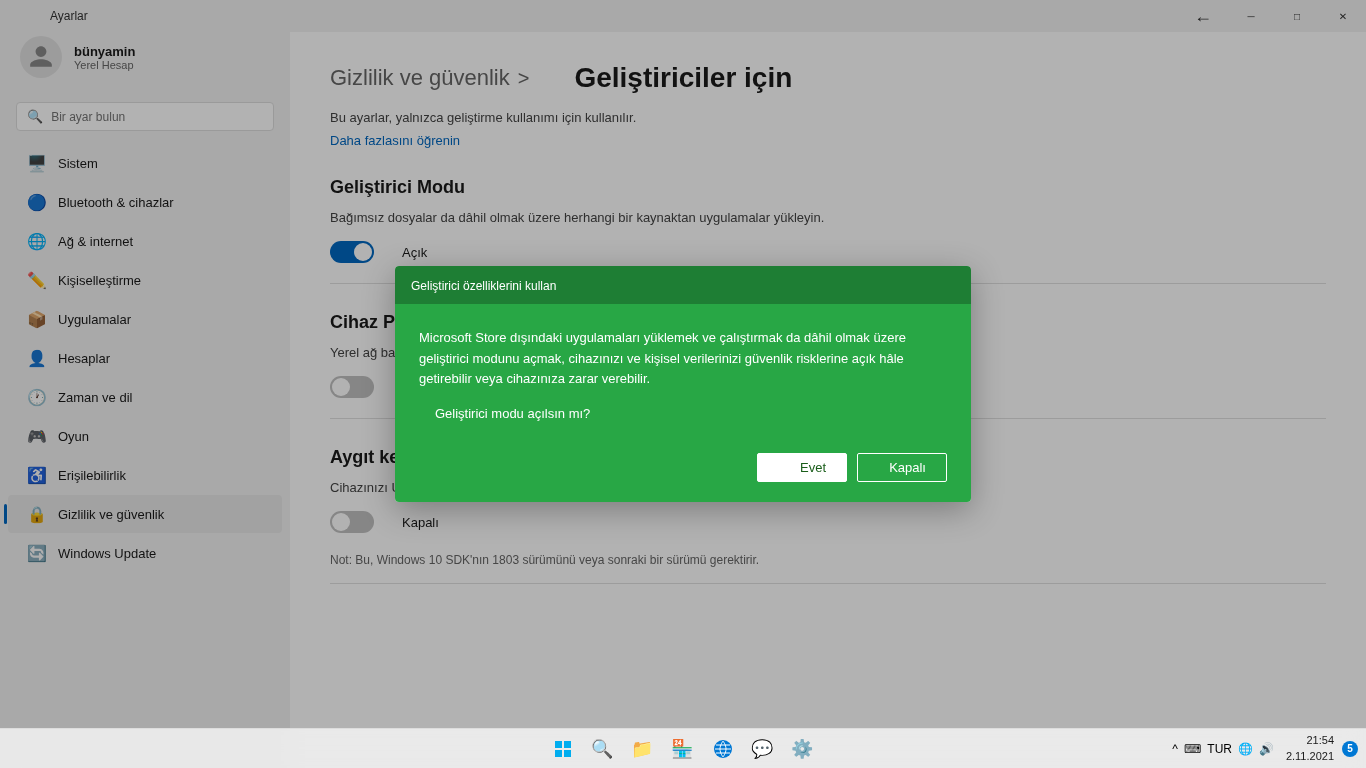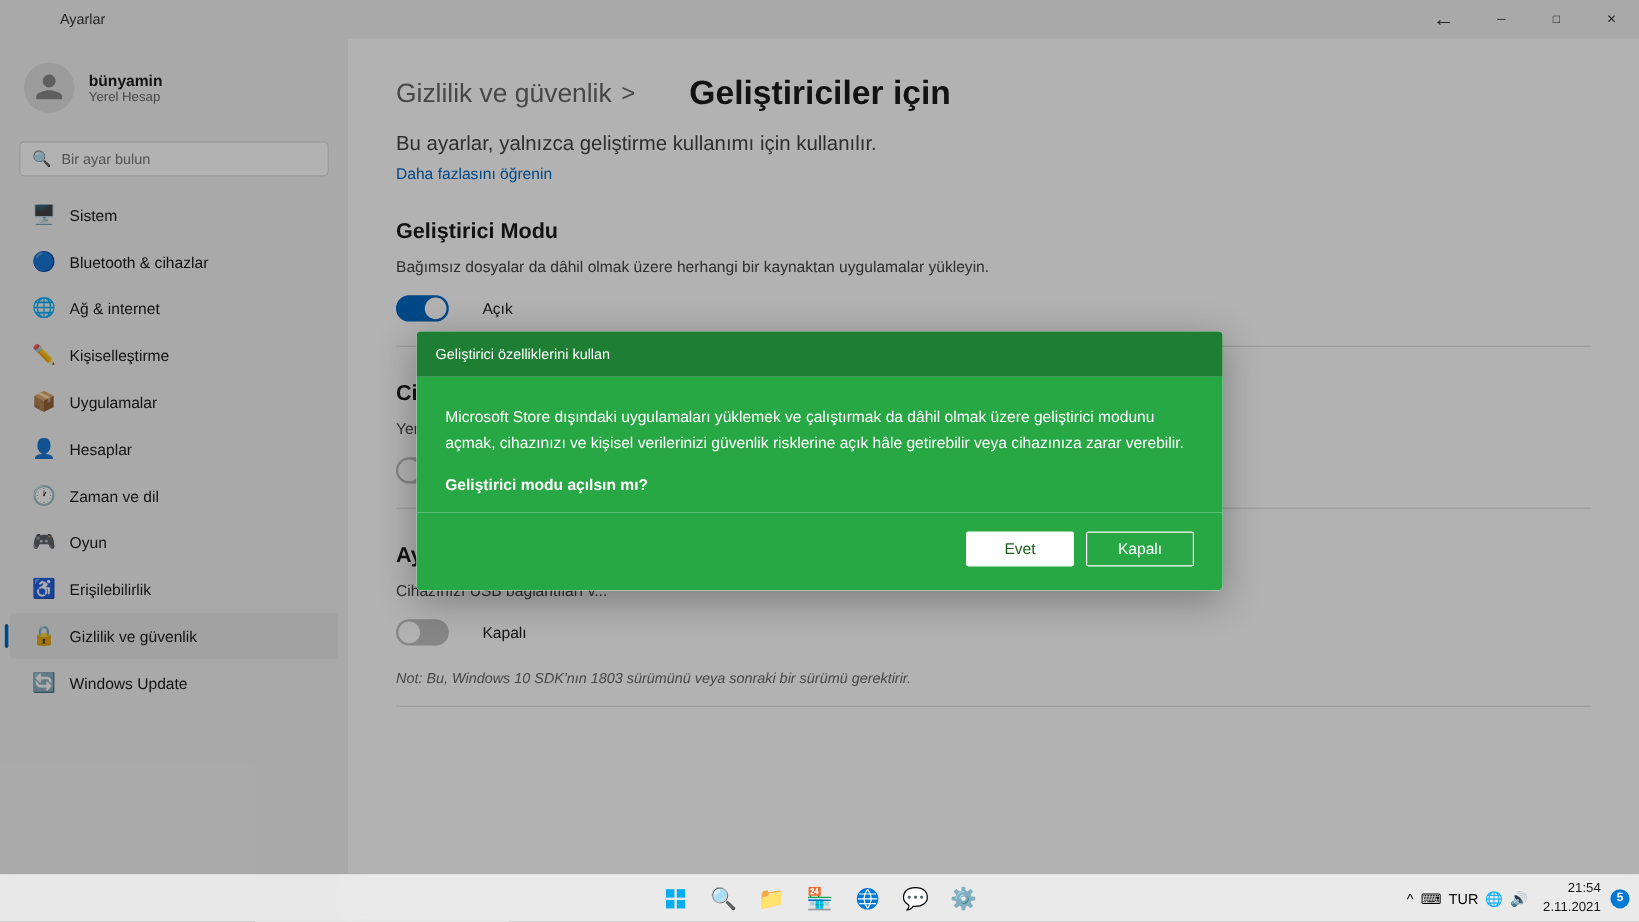--- a/index.html
+++ b/index.html
@@ -43,21 +43,21 @@
       font-size: 10px;
       color: #333;
       cursor: pointer;
       background: transparent;
       border: none;
     }
 
     
     .sidebar {
       position: absolute;
-      left: 0; top: 16px; bottom: 0;
+      left: 0; top: 0; bottom: 0;
       width: 290px;
       background: #f3f3f3;
       padding-top: 20px;
       display: flex;
       flex-direction: column;
     }
 
     .user-section {
       display: flex;
       align-items: center;
@@ -176,21 +176,21 @@
       color: #666;
     }
     .breadcrumb-current {
       font-size: 28px;
       font-weight: 600;
       color: #1a1a1a;
       margin-left: 37px;
     }
 
     .page-desc {
-      font-size: 17px;
+      font-size: 13px;
       color: #444;
       margin-bottom: 6px;
     }
     .learn-more-link {
       font-size: 13px;
       color: #0067c0;
       text-decoration: none;
       cursor: pointer;
     }
 
@@ -243,38 +243,37 @@
     .divider {
       border: none;
       border-top: 1px solid #e0e0e0;
       margin: 8px 0;
     }
 
     .note-text {
       font-size: 12px;
       color: #666;
       margin-top: 8px;
-      font-style: italic;
     }
 
     
     .modal-overlay {
       position: absolute;
       top: 0; left: 0; right: 0; bottom: 0;
       background: rgba(0,0,0,0.3);
       display: flex;
       align-items: center;
       justify-content: center;
       z-index: 100;
     }
 
     .modal {
       background: white;
       border-radius: 4px;
-      width: 672px;
+      width: 576px;
       box-shadow: 0 8px 32px rgba(0,0,0,0.3);
       overflow: hidden;
     }
     .modal-header {
       background: #1e7e34;
       padding: 10px 16px;
     }
     .modal-header-text {
       font-size: 12px;
       color: white;
@@ -286,36 +285,38 @@
     }
     .modal-message {
       font-size: 13px;
       color: white;
       line-height: 1.6;
       margin-bottom: 16px;
     }
     .modal-question {
       font-size: 13px;
       color: white;
-      font-weight: 700;
+      font-weight: 400;
+      margin-left: 16px;
     }
     .modal-footer {
       background: #28a745;
       padding: 16px 24px 20px;
       display: flex;
       justify-content: flex-end;
       gap: 10px;
     }
     .modal-btn {
       min-width: 90px;
       padding: 6px 20px;
       border-radius: 2px;
       font-size: 13px;
       cursor: pointer;
       font-family: 'Segoe UI', sans-serif;
+      text-align: right;
     }
     .modal-btn-yes {
       background: white;
       color: #1a5e1a;
       border: 1px solid white;
       font-weight: 500;
     }
     .modal-btn-no {
       background: transparent;
       color: white;

